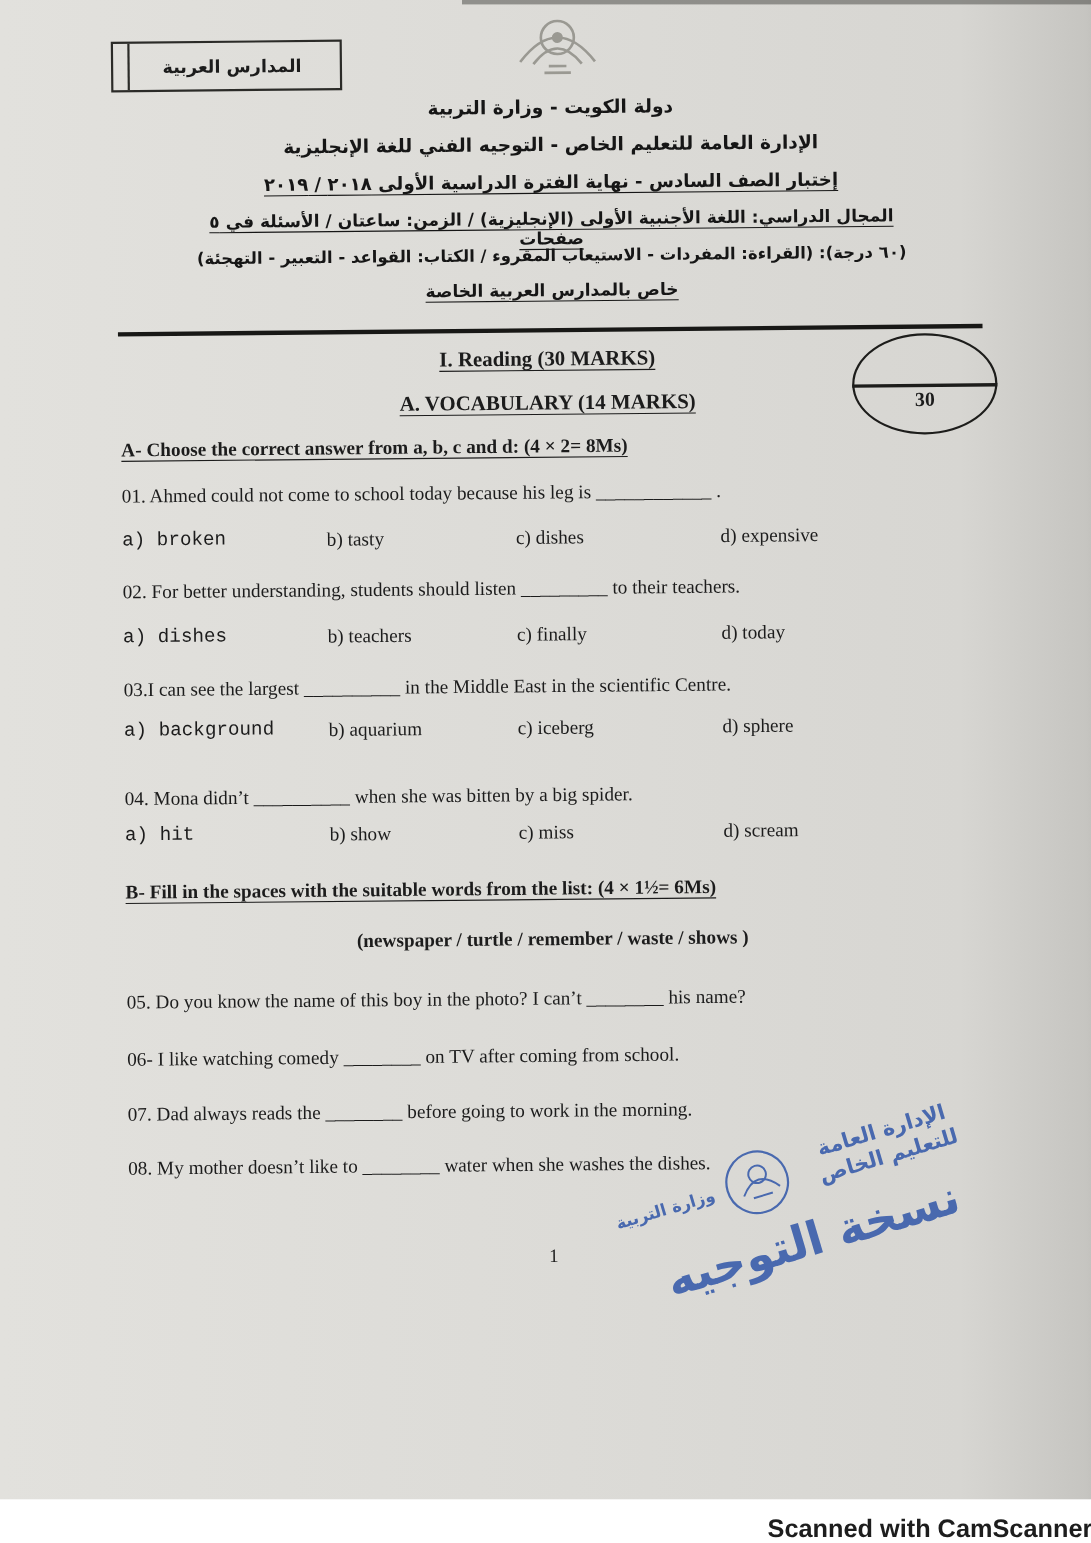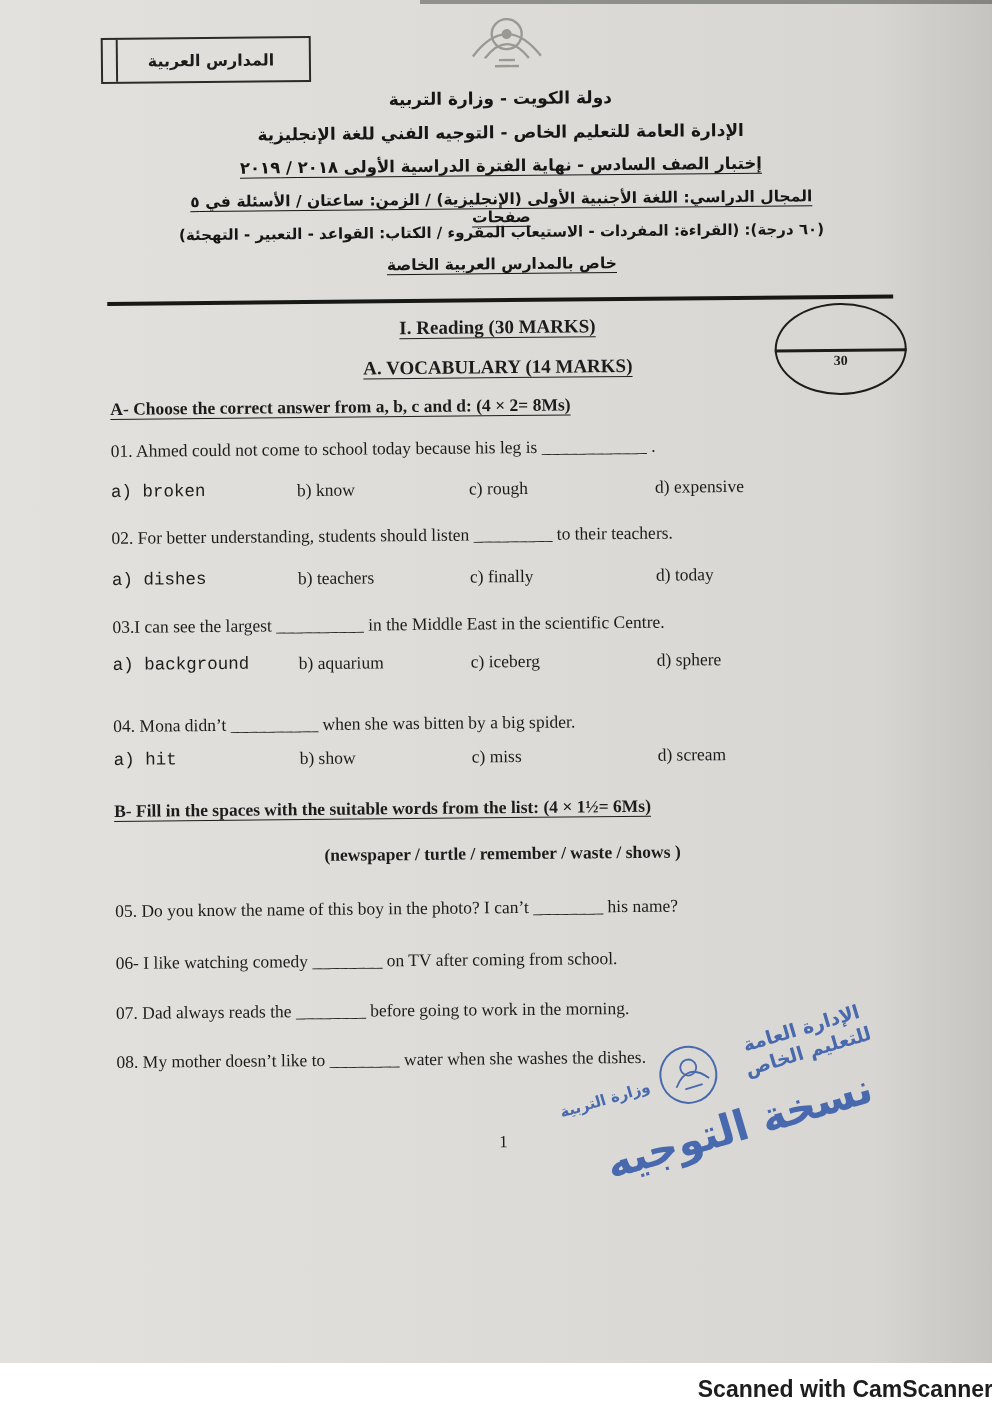--- a/index.html
+++ b/index.html
@@ -48,21 +48,21 @@
   .sec-title{position:absolute;left:240px;width:520px;text-align:center;font-weight:bold;}
   .sec-title.u{text-decoration:underline;text-underline-offset:4px;}
   .reading-title{top:316px;font-size:19px;}
   .vocab-title{top:356px;font-size:19px;}
 
   
   .score{position:absolute;left:777px;top:306px;width:128px;height:88px;
     border:2.5px solid #1d1d1b;border-radius:50%;}
   .score .mid-line{position:absolute;left:-2px;right:-2px;top:50%;height:2.5px;background:#1d1d1b;}
   .score .val{position:absolute;left:50%;top:54%;transform:translateX(-50%);
-    font-size:14px;font-weight:bold;text-align:center;}
+    font-size:18px;font-weight:bold;text-align:center;}
 
   .part-heading{
     position:absolute;left:112px;font-size:17.5px;font-weight:bold;
     text-decoration:underline;text-underline-offset:4px;
   }
   .part-a-heading{top:395px;}
   .part-b-heading{top:797px;}
 
   .q{position:absolute;left:112px;width:720px;font-size:17.5px;}
   .q1{top:437px;}
@@ -154,22 +154,22 @@
     <div class="score">
       <div class="mid-line"></div>
       <div class="val">30</div>
     </div>
 
     <div class="part-heading part-a-heading">A- Choose the correct answer from a, b, c and d: (4 × 2= 8Ms)</div>
 
     <div class="q q1">01. Ahmed could not come to school today because his leg is ____________ .</div>
     <div class="opts opts1">
       <span class="opt-a">a) broken</span>
-      <span class="opt-b">b) know</span>
-      <span class="opt-c">c) rough</span>
+      <span class="opt-b">b) tasty</span>
+      <span class="opt-c">c) dishes</span>
       <span class="opt-d">d) expensive</span>
     </div>
 
     <div class="q q2">02. For better understanding, students should listen _________ to their teachers.</div>
     <div class="opts opts2">
       <span class="opt-a">a) dishes</span>
       <span class="opt-b">b) teachers</span>
       <span class="opt-c">c) finally</span>
       <span class="opt-d">d) today</span>
     </div>

